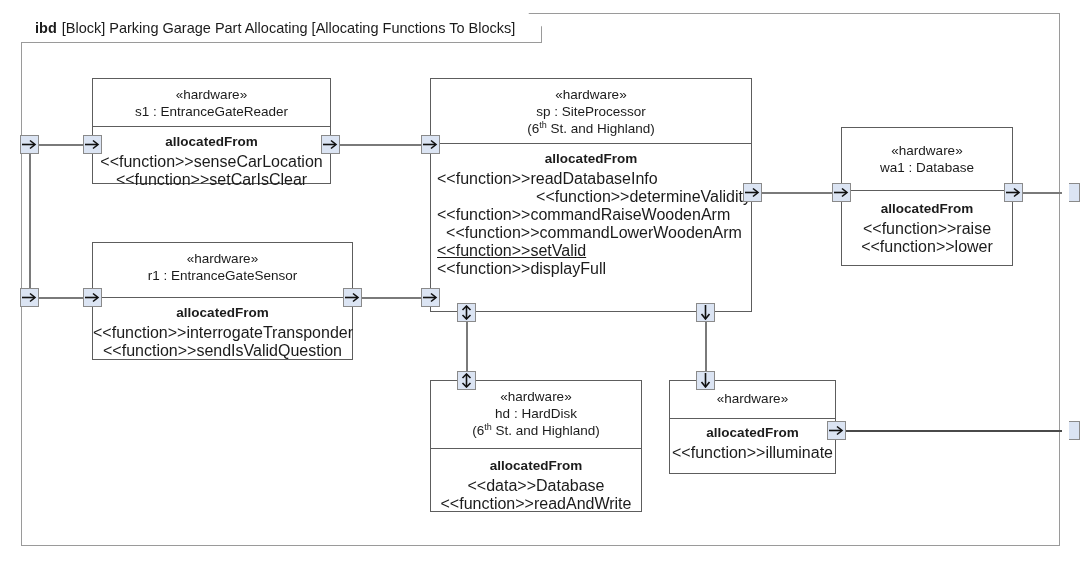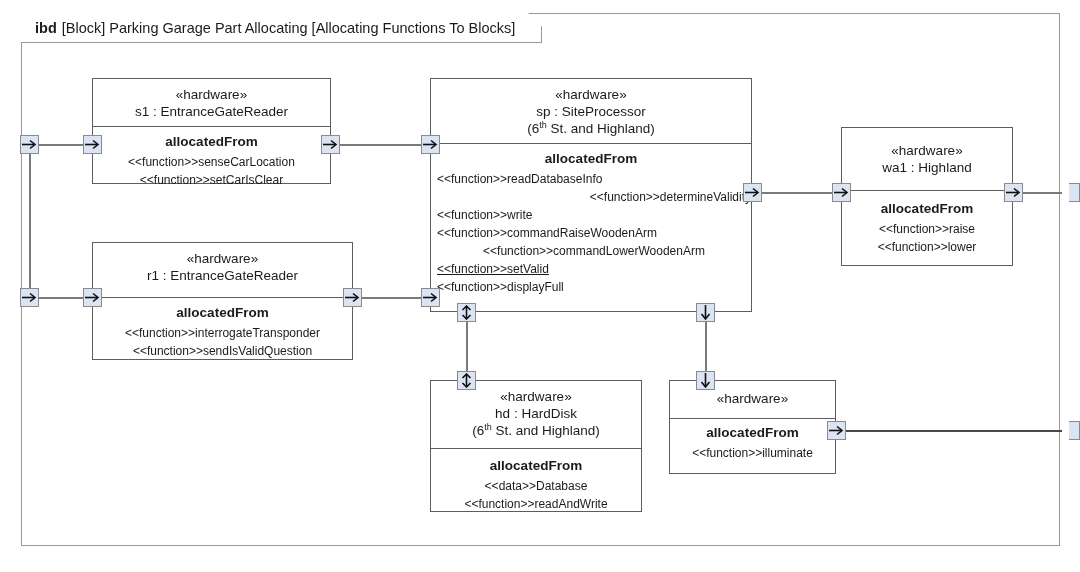--- a/index.html
+++ b/index.html
@@ -34,21 +34,21 @@
     text-align:center;font-size:13.5px;line-height:17px;
     padding:7px 6px 6px 6px;box-sizing:border-box;
   }
   .bdiv{height:1px;background:#5d5d5d;width:100%;}
   .bbody{padding:4px 0 6px 0;box-sizing:border-box;}
   .alloc{
     text-align:center;font-weight:bold;font-size:13.5px;
     line-height:19px;padding:1px 4px 2px 4px;
   }
   .fn{
-    text-align:center;font-size:12px;line-height:18px;
+    text-align:center;font-size:16px;line-height:18px;
     white-space:nowrap;
   }
   sup{font-size:9px;vertical-align:super;line-height:0;}
 
   
   .ln{position:absolute;background:#7a7a7a;z-index:2;}
   .ln.h{height:1.6px;}
   .ln.v{width:1.6px;}
   .ln.dark{background:#4a4a4a;}
 
@@ -103,53 +103,52 @@
   <div class="bbody">
     <div class="alloc">allocatedFrom</div>
     <div class="fn">&lt;&lt;function&gt;&gt;senseCarLocation</div>
     <div class="fn">&lt;&lt;function&gt;&gt;setCarIsClear</div>
   </div>
 </div>
 
 <div class="block" style="left:92px;top:242px;width:261px;height:118px;">
   <div class="bhead">
     <div>«hardware»</div>
-    <div>r1 : EntranceGateReader</div>
+    <div>r1 : EntranceGateSensor</div>
   </div>
   <div class="bdiv" style="margin-top:7px;"></div>
   <div class="bbody">
     <div class="alloc">allocatedFrom</div>
     <div class="fn">&lt;&lt;function&gt;&gt;interrogateTransponder</div>
     <div class="fn">&lt;&lt;function&gt;&gt;sendIsValidQuestion</div>
   </div>
 </div>
 
 <div class="block" style="left:430px;top:78px;width:322px;height:234px;">
   <div class="bhead">
     <div>«hardware»</div>
     <div>sp : SiteProcessor</div>
     <div><span>(6</span><sup>th</sup><span> St. and Highland)</span></div>
   </div>
   <div class="bdiv"></div>
   <div class="bbody">
     <div class="alloc">allocatedFrom</div>
     <div class="fn" style="text-align:left;padding-left:6px;">&lt;&lt;function&gt;&gt;readDatabaseInfo</div>
     <div class="fn" style="text-align:right;padding-left:6px;">&lt;&lt;function&gt;&gt;determineValidity</div>
-    <div class="fn" style="text-align:left;padding-left:6px;">&lt;&lt;function&gt;&gt;write</div>
     <div class="fn" style="text-align:left;padding-left:6px;">&lt;&lt;function&gt;&gt;commandRaiseWoodenArm</div>
     <div class="fn" style="text-align:center;padding-left:6px;">&lt;&lt;function&gt;&gt;commandLowerWoodenArm</div>
     <div class="fn" style="text-align:left;padding-left:6px;text-decoration:underline;">&lt;&lt;function&gt;&gt;setValid</div>
     <div class="fn" style="text-align:left;padding-left:6px;">&lt;&lt;function&gt;&gt;displayFull</div>
   </div>
 </div>
 
 <div class="block" style="left:841px;top:127px;width:172px;height:139px;">
   <div class="bhead" style="padding-top:14px;">
     <div>«hardware»</div>
-    <div>wa1 : Highland</div>
+    <div>wa1 : Database</div>
   </div>
   <div class="bdiv" style="margin-top:8px;"></div>
   <div class="bbody" style="padding-top:7px;">
     <div class="alloc">allocatedFrom</div>
     <div class="fn">&lt;&lt;function&gt;&gt;raise</div>
     <div class="fn">&lt;&lt;function&gt;&gt;lower</div>
   </div>
 </div>
 
 <div class="block" style="left:430px;top:380px;width:212px;height:132px;">

